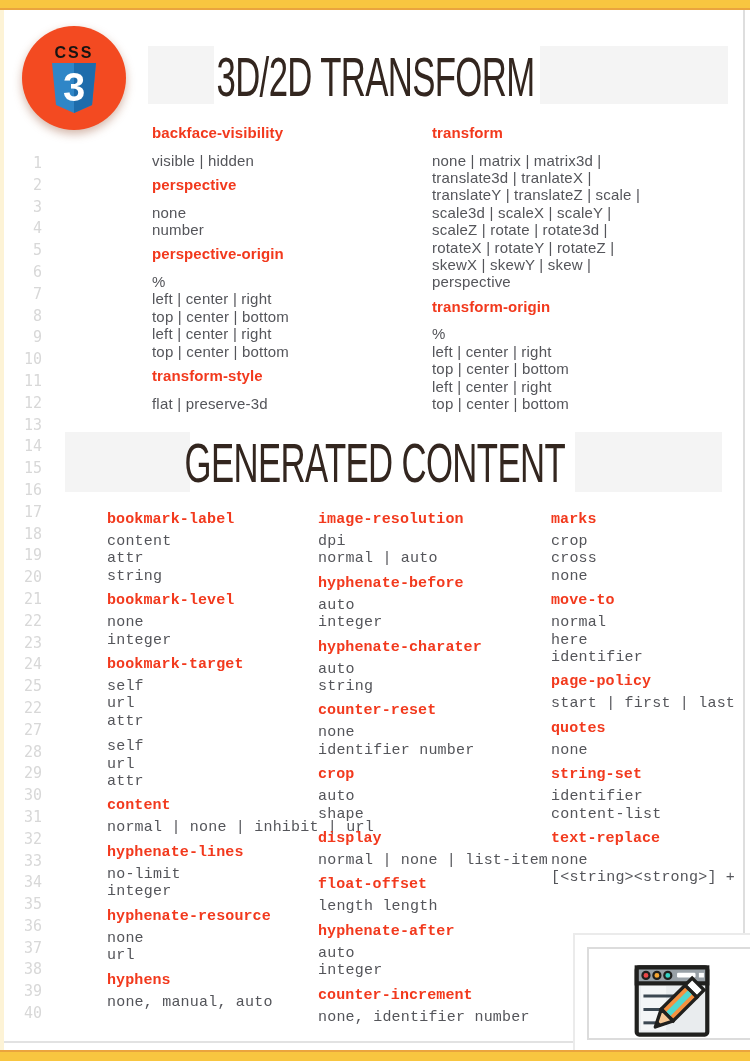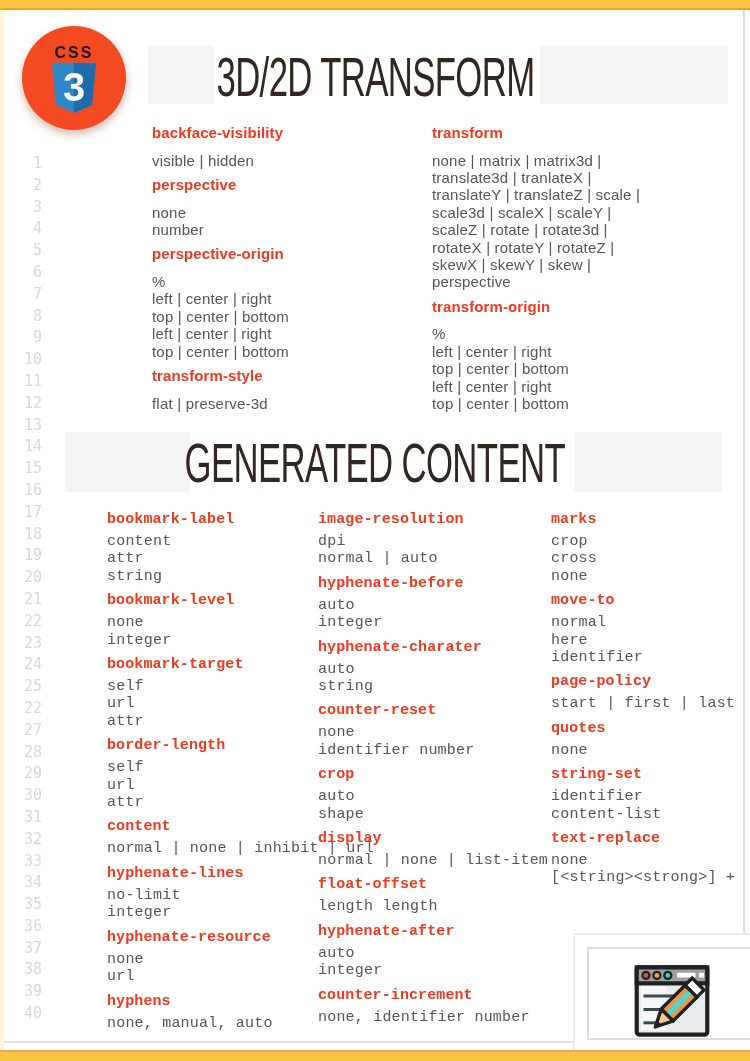--- a/index.html
+++ b/index.html
@@ -221,21 +221,20 @@
   <div class="entry">
     <div class="prop">bookmark-target</div>
     <div class="values">
           <div class="val">self</div>
           <div class="val">url</div>
           <div class="val">attr</div>
         </div>
   </div>
 
   <div class="entry">
-    <div class="prop">border-length</div>
     <div class="values">
           <div class="val">self</div>
           <div class="val">url</div>
           <div class="val">attr</div>
         </div>
   </div>
 
   <div class="entry">
     <div class="prop">content</div>
     <div class="values">

